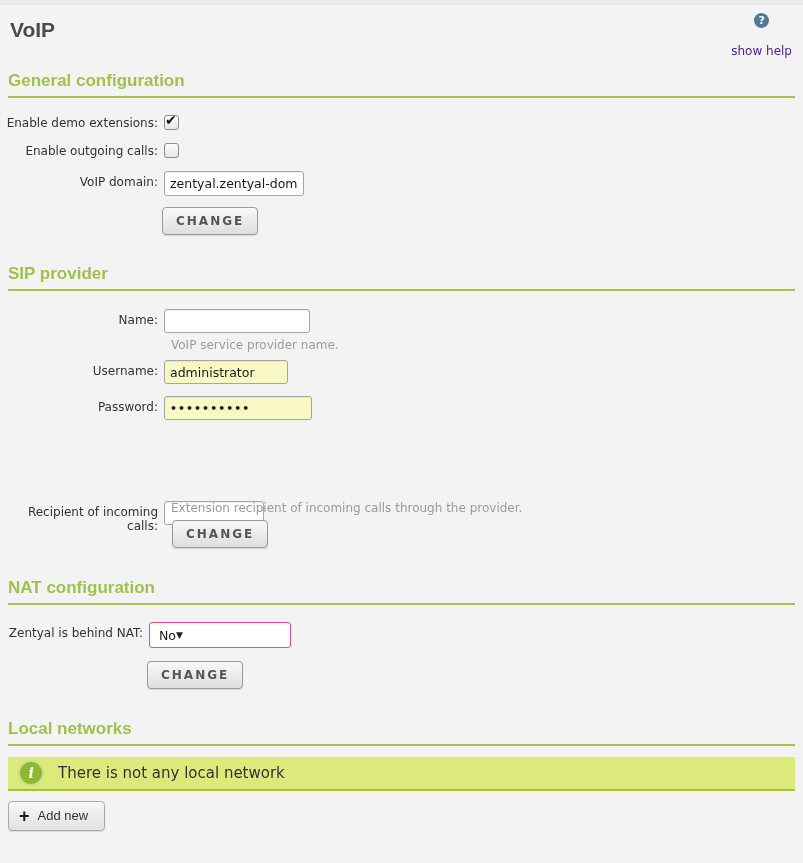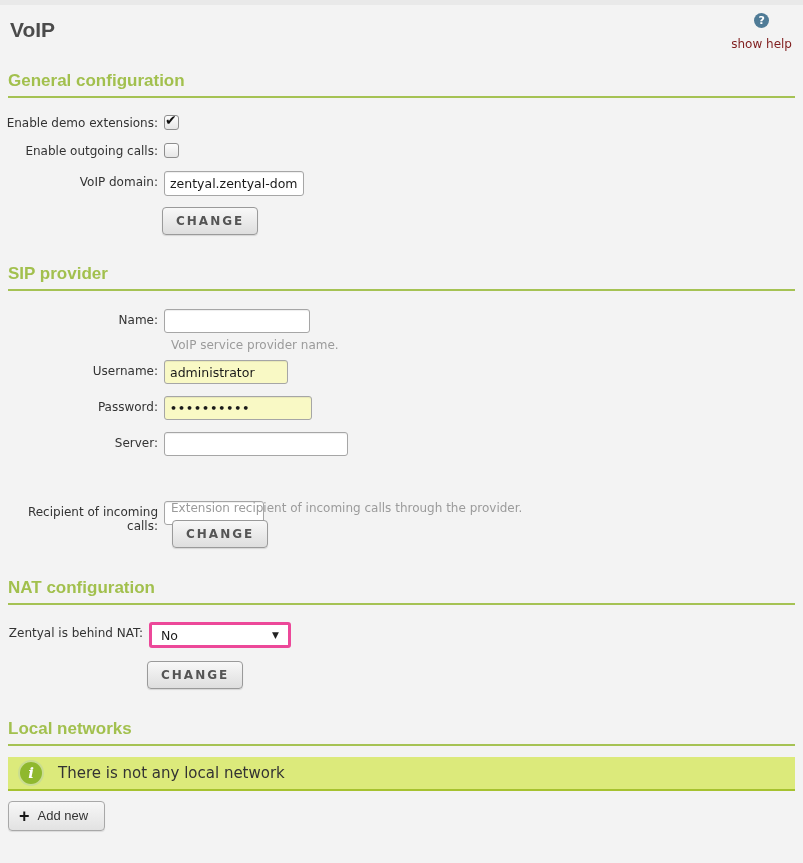--- a/index.html
+++ b/index.html
@@ -15,21 +15,21 @@
     font-family:"Liberation Sans",sans-serif;
     font-size:21px; font-weight:bold; color:#4b4b4b;
   }
 
   .help-box { position:absolute; top:9px; right:11px; text-align:center; cursor:pointer; }
   .help-icon {
     display:inline-flex; width:15px; height:15px; border-radius:50%;
     background:#4f7b96; color:#fff; font-size:11px; font-weight:bold;
     align-items:center; justify-content:center; line-height:15px;
   }
-  .help-label { display:block; font-size:12px; color:#7f1d1d; margin-top:9px; }
+  .help-label { display:block; font-size:12px; color:#4c1d95; margin-top:16px; }
 
   .section-header {
     position:absolute; left:8px; width:787px;
     font-family:"Liberation Sans",sans-serif;
     font-size:17px; font-weight:bold; color:#a2c04e;
     padding-bottom:5px; border-bottom:2px solid #a5c253;
   }
   #hdr-general { top:71px; }
   #hdr-sip     { top:264px; }
   #hdr-nat     { top:578px; }
@@ -67,22 +67,22 @@
     border:1px solid #8e8e8e; border-radius:3px;
     background:linear-gradient(#fdfdfd,#e6e6e6);
     position:relative; cursor:pointer;
   }
   .checkbox .check {
     position:absolute; top:-4px; left:0; font-size:14px; font-weight:bold; color:#111;
   }
 
   .selectbox {
     box-sizing:border-box; margin-left:6px; width:142px; height:26px;
-    border:3px solid #ec4899; border-radius:3px; background:#fff;
-    display:flex; align-items:center; justify-content:space-between;
+    border:1px solid #ec4899; border-radius:3px; background:#fff;
+    display:flex; align-items:center; justify-content:flex-start;
     padding:0 9px; font-size:12.5px; color:#1a1a1a; cursor:pointer;
   }
   .selectbox .arrow { font-size:9px; color:#222; }
 
   .banner {
     position:absolute; left:8px; top:757px; width:787px; height:34px;
     box-sizing:border-box; background:#dcea7b; border-bottom:2px solid #a6c22f;
     display:flex; align-items:center;
   }
   .info-circle {
@@ -150,24 +150,20 @@
   <div class="row" style="top:396px;">
     <span class="lbl w158">Password:</span>
     <input class="text-input hl pw" style="width: 148px;" value="••••••••••">
   </div>
 
   <div class="row" style="top:360px;">
     <span class="lbl w158">Username:</span>
     <input class="text-input hl" style="width: 124px;" value="administrator">
   </div>
 
-  <div class="row" style="top:432px;">
-    <span class="lbl w158">Server:</span>
-    <input class="text-input" style="width: 184px;" value="">
-  </div>
 
   <div class="row" style="top:469px;margin-top:32px;">
     <span class="lbl w158">Recipient of incoming calls:</span>
     <input class="text-input" style="width: 100px;" value="">
   </div>
   <div class="hint" style="left:171px; top:501px;">Extension recipient of incoming calls through the provider.</div>
 
   <button class="btn" style="left:172px; top:520px;">CHANGE</button>
 
   <div class="section-header" id="hdr-nat">NAT configuration</div>

